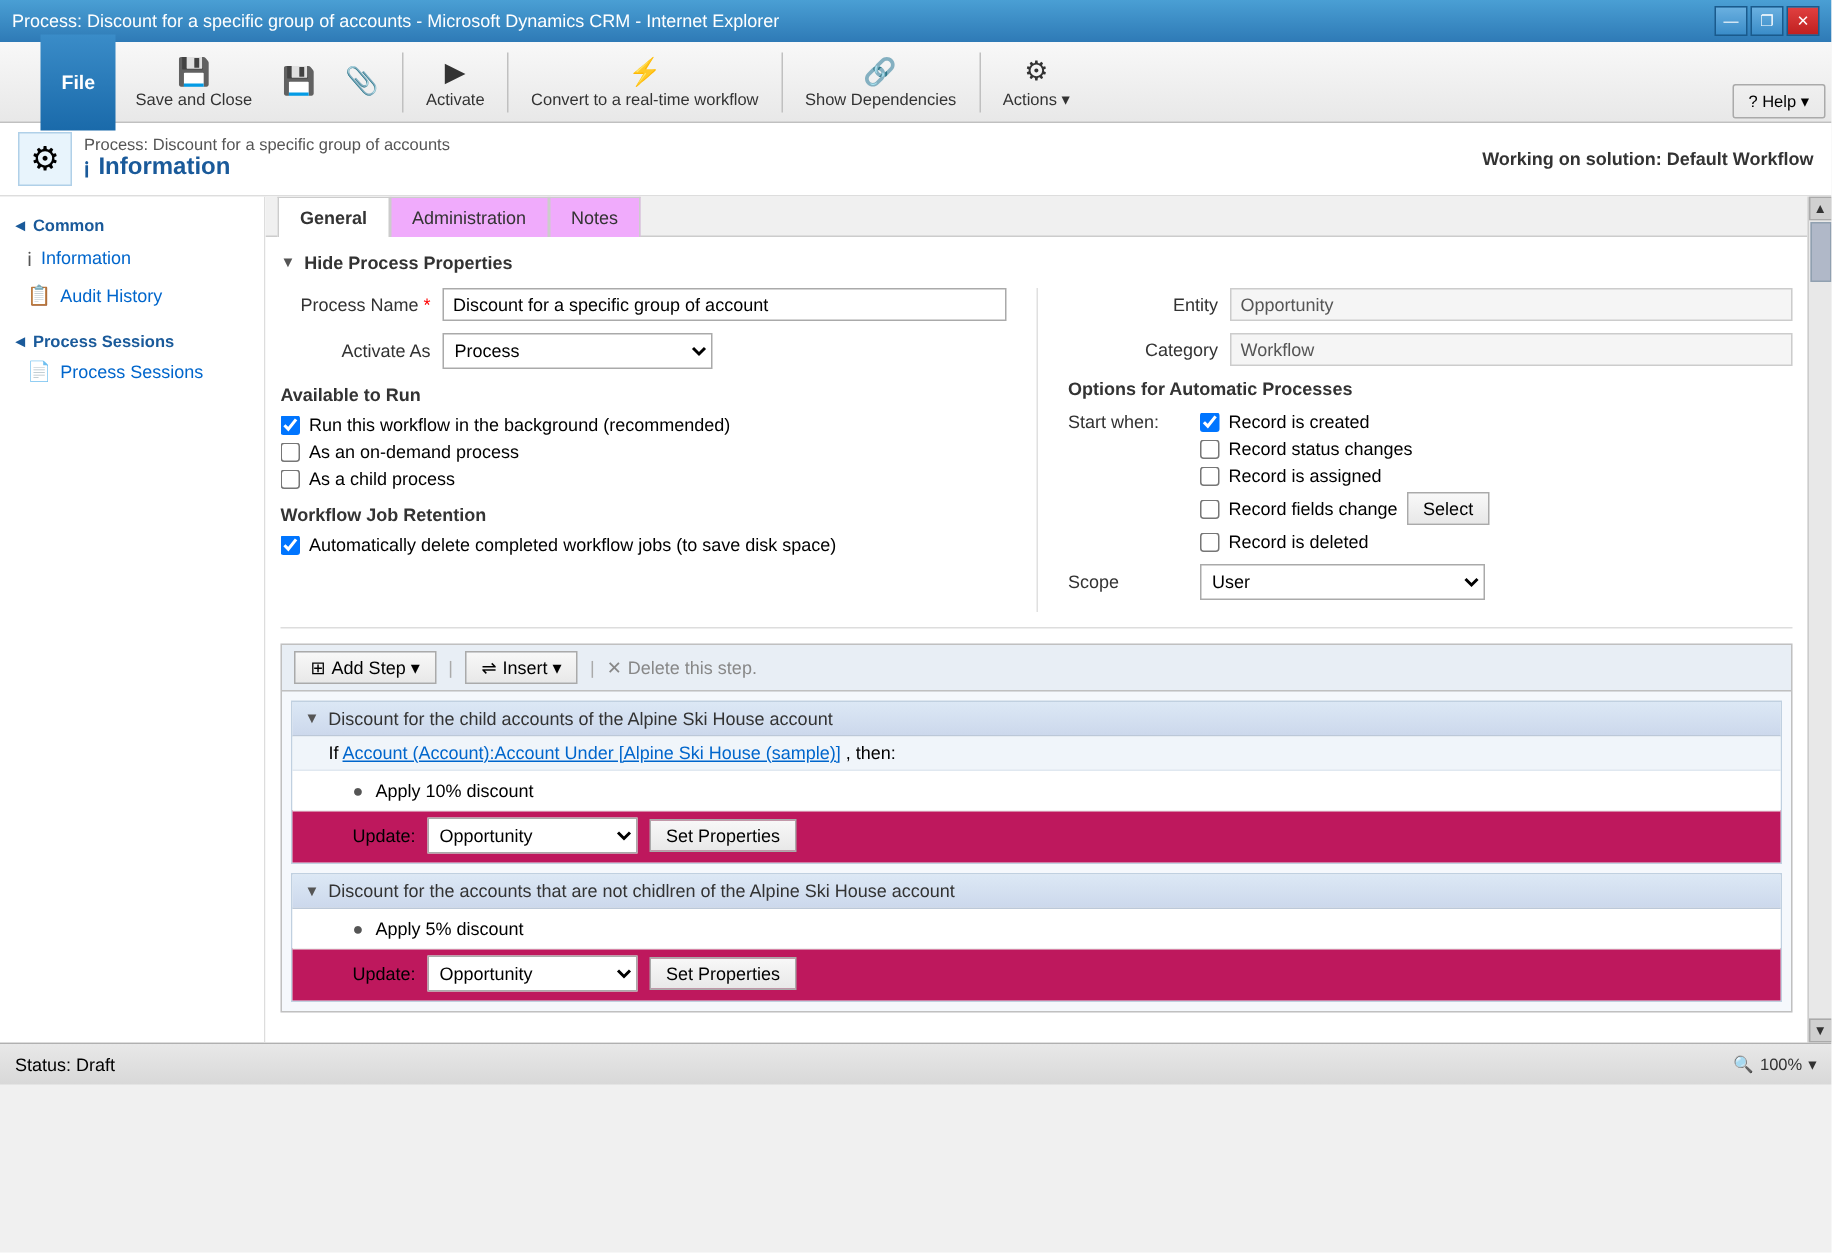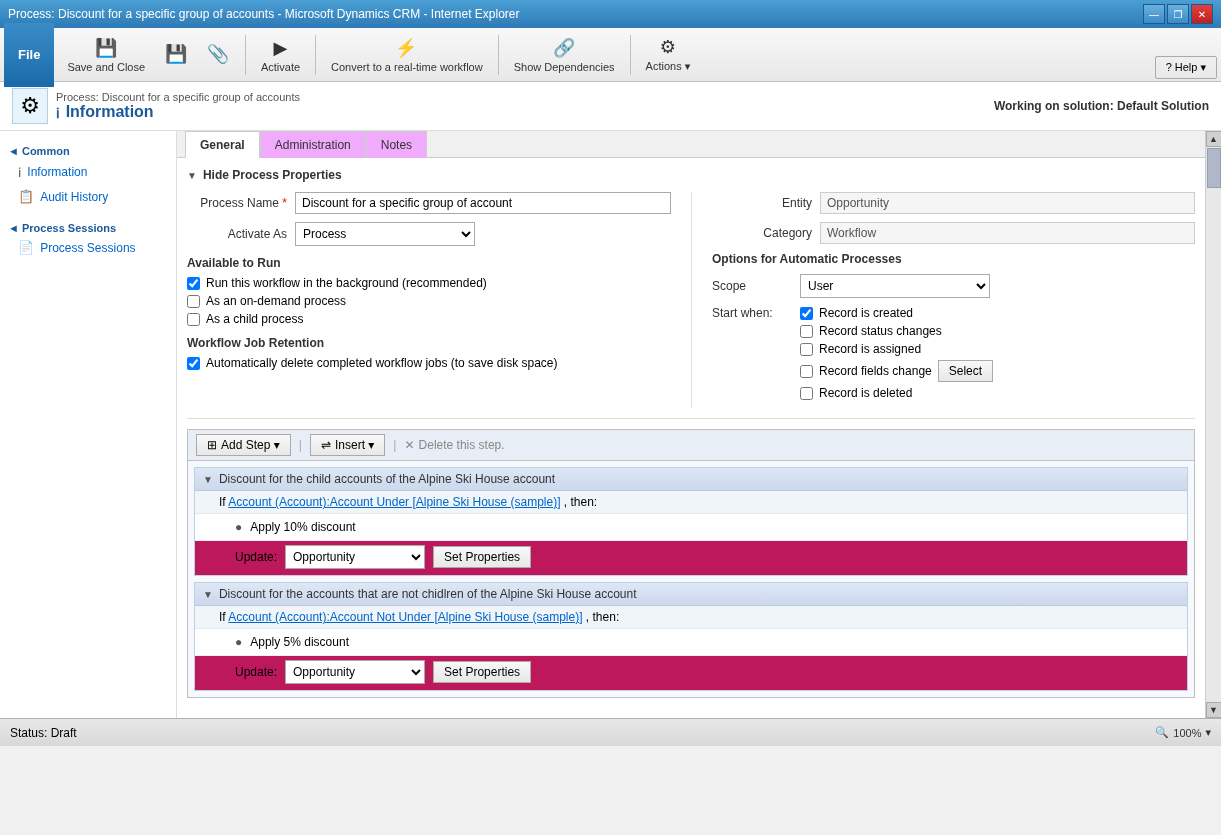--- a/index.html
+++ b/index.html
@@ -40,20 +40,21 @@
     }
     .file-btn {
       background: linear-gradient(to bottom, #3a8cc8, #1a6aaa);
       color: white;
       padding: 6px 14px;
       font-size: 13px;
       font-weight: bold;
       border: none;
       cursor: pointer;
       height: 64px;
+      margin-left: 23px;
     }
     .ribbon-separator { width: 1px; height: 40px; background: #c0c0c0; margin: 0 4px; }
     .ribbon-btn {
       display: flex; flex-direction: column; align-items: center; justify-content: center;
       background: none; border: none; cursor: pointer;
       padding: 4px 8px; min-width: 40px;
       font-size: 11px; color: #333;
       border: 1px solid transparent;
       height: 48px;
     }
@@ -406,21 +407,21 @@
       <span style="font-size:22px;">⚙</span>
     </div>
     <div class="page-title-area">
       <div class="page-breadcrumb">Process: Discount for a specific group of accounts</div>
       <div class="page-title">
         <span style="color:#1a5a9a; font-size:14px;">ℹ</span>
         <span>Information</span>
       </div>
     </div>
   </div>
-  <div class="solution-label">Working on solution: Default Solution</div>
+  <div class="solution-label">Working on solution: Default Workflow</div>
 </div>
 
 <div class="main-layout">
 
   <div class="sidebar">
     <div class="sidebar-section-header">
       <span>◄ Common</span>
     </div>
     <div class="sidebar-item">
       <span class="sidebar-item-icon">ℹ</span>
@@ -505,27 +506,20 @@
           <div class="form-row">
             <label class="form-label">Entity</label>
             <input type="text" class="form-input-readonly" value="Opportunity" readonly="" style="width: 230px;">
           </div>
           <div class="form-row">
             <label class="form-label">Category</label>
             <input type="text" class="form-input-readonly" value="Workflow" readonly="" style="width: 230px;">
           </div>
 
           <div class="options-section-title">Options for Automatic Processes</div>
-
-          <div class="options-row">
-            <span class="options-label">Scope</span>
-            <select class="options-select" style="width:190px;">
-              <option>User</option>
-            </select>
-          </div>
 
           <div class="options-row" style="align-items:flex-start;">
             <span class="start-when-label">Start when:</span>
             <div class="start-when-checks">
               <div class="start-when-row">
                 <input type="checkbox" id="rec-created" checked="" style="">
                 <label for="rec-created">Record is created</label>
               </div>
               <div class="start-when-row">
                 <input type="checkbox" id="rec-status" style="">
@@ -539,20 +533,27 @@
                 <input type="checkbox" id="rec-fields" style="">
                 <label for="rec-fields">Record fields change</label>
                 <button class="select-btn">Select</button>
               </div>
               <div class="start-when-row">
                 <input type="checkbox" id="rec-deleted" style="">
                 <label for="rec-deleted">Record is deleted</label>
               </div>
             </div>
           </div>
+
+          <div class="options-row">
+            <span class="options-label">Scope</span>
+            <select class="options-select" style="width:190px;">
+              <option>User</option>
+            </select>
+          </div>
         </div>
       </div>
 
       <hr class="hr">
 
       <div class="step-area">
         <div class="step-toolbar">
           <button class="step-toolbar-btn">
             <span>⊞</span>
             <span>Add Step ▾</span>
@@ -590,25 +591,20 @@
             </select>
             <button class="set-props-btn">Set Properties</button>
           </div>
         </div>
 
         <div class="workflow-step">
           <div class="workflow-step-header">
             <span class="collapse-arrow">▼</span>
             <span>Discount for the accounts that are not chidlren of the Alpine Ski House account</span>
           </div>
-          <div class="step-if-row">
-            <span>If </span>
-            <a class="step-if-link">Account (Account):Account Not Under [Alpine Ski House (sample)]</a>
-            <span>, then:</span>
-          </div>
           <div class="step-action-row">
             <span class="step-bullet">●</span>
             <span>Apply 5% discount</span>
           </div>
           <div class="step-update-row">
             <span>Update:</span>
             <select class="form-select" style="width:140px;">
               <option>Opportunity</option>
             </select>
             <button class="set-props-btn">Set Properties</button>

